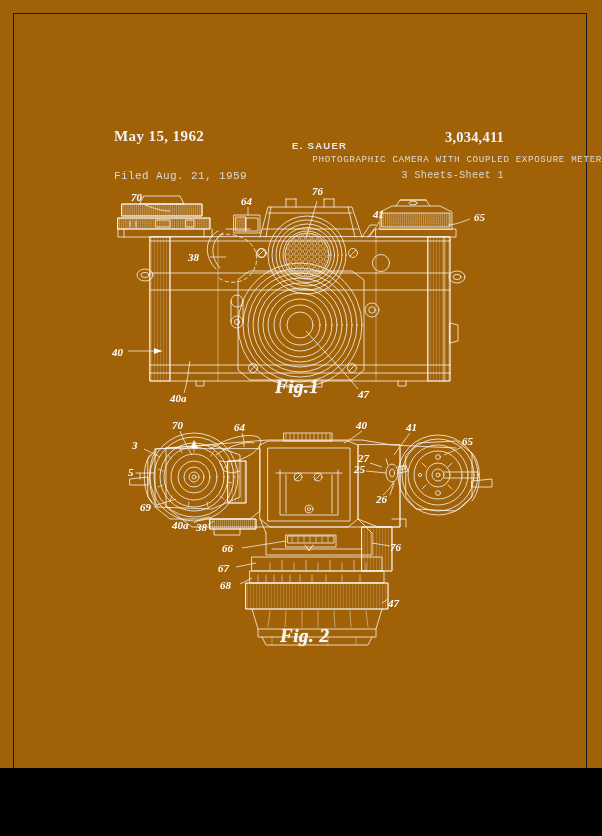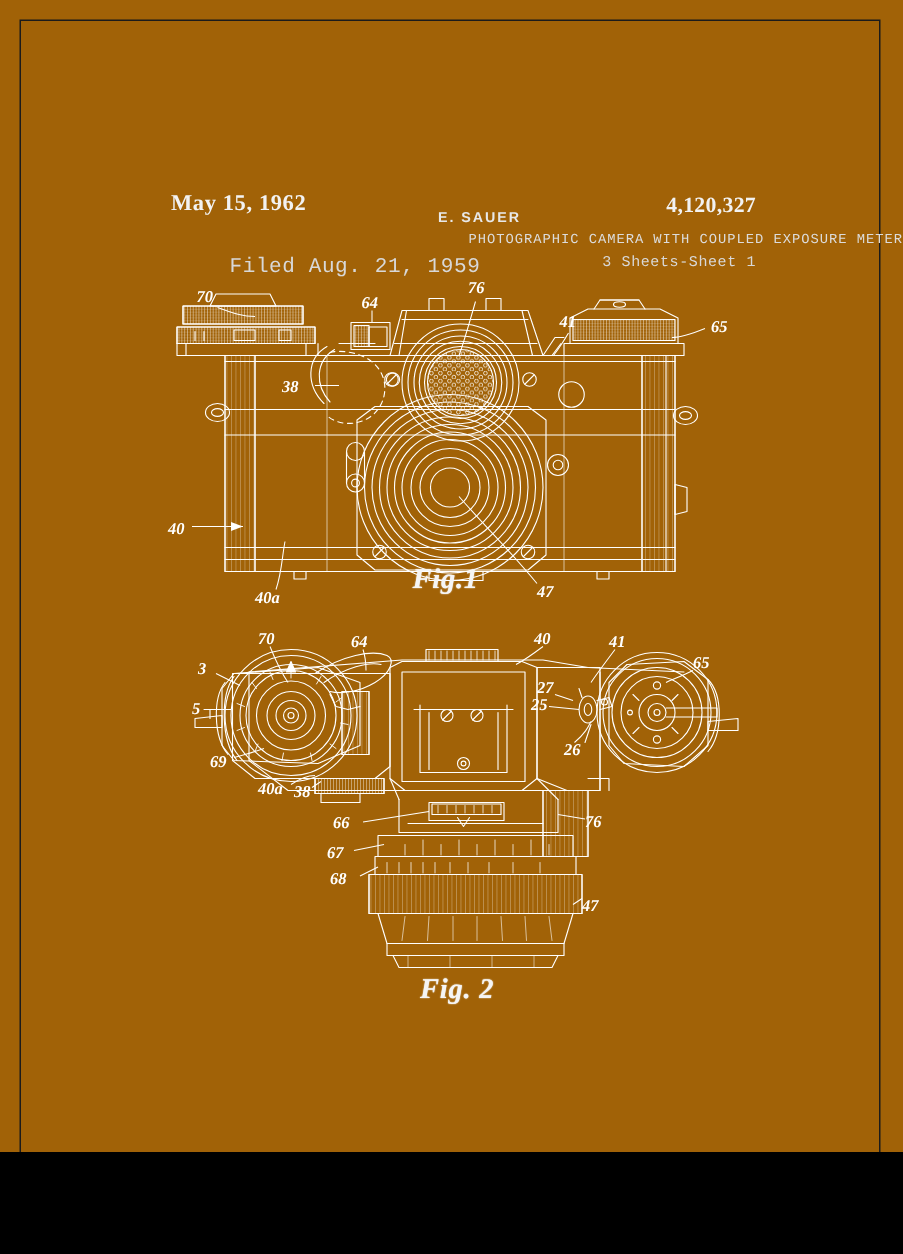--- a/index.html
+++ b/index.html
@@ -81,25 +81,24 @@
     font-size: 9.2px;
     letter-spacing: 0.65px;
     color: #dcdcdc;
     white-space: nowrap;
   }
   .hdr-filed {
     position: absolute;
     left: 114px;
     top: 170px;
     font-family: "Liberation Mono", monospace;
-    font-size: 14px;
+    font-size: 11px;
     letter-spacing: 0.4px;
     color: #d8d8d8;
     white-space: nowrap;
-    margin-left: 39px;
   }
   .hdr-sheets {
     position: absolute;
     right: 98px;
     top: 170px;
     font-family: "Liberation Mono", monospace;
     font-size: 10px;
     letter-spacing: 0.4px;
     color: #d8d8d8;
     white-space: nowrap;
@@ -119,33 +118,33 @@
     font-family: "Liberation Serif", serif;
     font-style: italic;
     font-weight: bold;
     font-size: 19px;
     color: #f5f5f5;
     letter-spacing: 0.5px;
     white-space: nowrap;
     text-shadow: 0 0 1px #fff;
   }
   #fig1-caption { left: 275px; top: 376px; }
-  #fig2-caption { left: 280px; top: 625px; margin-top: 24px; }
+  #fig2-caption { left: 280px; top: 625px; }
 </style>
 </head>
 <body>
 
 <div class="sheet">
 
   <div class="page-border"></div>
 
   <div class="header">
     <div class="hdr-date">May 15, 1962</div>
     <div class="hdr-inventor">E. SAUER</div>
-    <div class="hdr-patno">4,120,327</div>
+    <div class="hdr-patno">3,034,411</div>
     <div class="hdr-title">PHOTOGRAPHIC CAMERA WITH COUPLED EXPOSURE METER</div>
     <div class="hdr-filed">Filed Aug. 21, 1959</div>
     <div class="hdr-sheets">3 Sheets-Sheet 1</div>
   </div>
 
   <div class="fig" id="fig1-wrap">
     <svg width="412" height="225" viewBox="0 0 412 225" xmlns="http://www.w3.org/2000/svg">
       <defs>
         <pattern id="hatchFine" width="2.2" height="2.2" patternUnits="userSpaceOnUse">
           <path d="M0,0 L0,2.2" stroke="#ffffff" stroke-width="0.55" opacity="0.85"></path>

